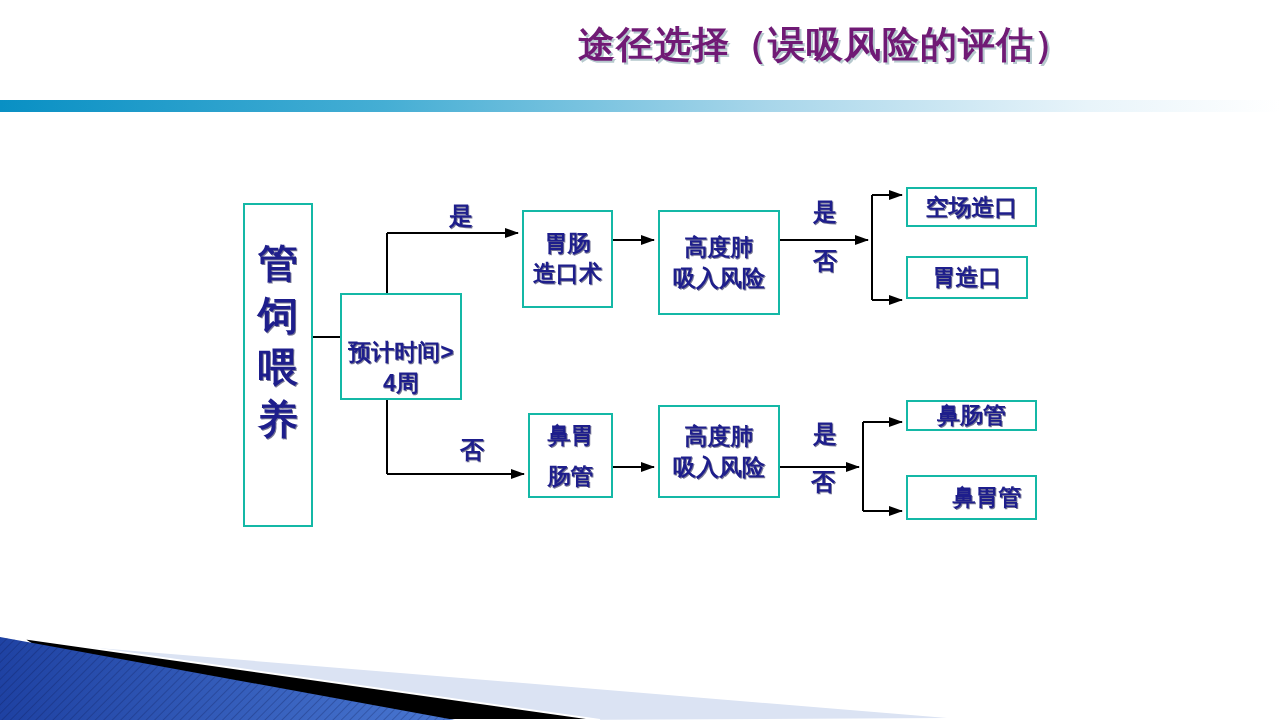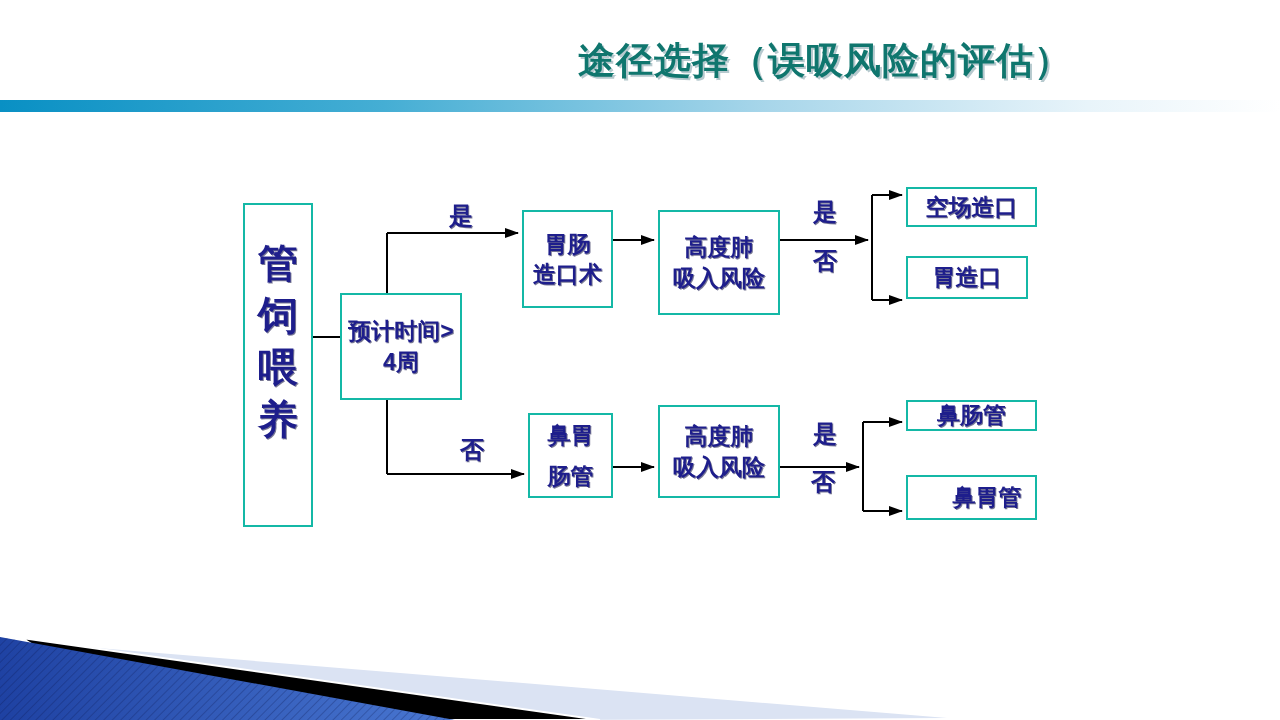--- a/index.html
+++ b/index.html
@@ -2,38 +2,38 @@
 <html><head>
 <meta charset="utf-8">
 <style>
   html,body{margin:0;padding:0;background:#fff;}
   .slide{
     position:relative;width:1280px;height:720px;background:#ffffff;overflow:hidden;
     font-family:"Liberation Sans","DejaVu Sans",sans-serif;font-weight:bold;color:#1e1e8c;
   }
   *{box-sizing:border-box;}
   .title{
-    position:absolute;left:825px;top:36px;transform:translateX(-50%);
-    font-size:37px;letter-spacing:1px;color:#0f766e;white-space:nowrap;
+    position:absolute;left:825px;top:20px;transform:translateX(-50%);
+    font-size:37px;letter-spacing:1px;color:#701a75;white-space:nowrap;
     text-shadow:2px 2px 0 #b6c9ce;
   }
   .band{
     position:absolute;left:0;top:100px;width:1280px;height:12px;
     background:linear-gradient(to right,#0990c4 0%,#45aed4 30%,#a8d6ea 60%,#e8f4fa 85%,#ffffff 100%);
   }
   svg.connectors{position:absolute;left:0;top:0;width:1280px;height:720px;pointer-events:none;}
   .box{
     position:absolute;border:2px solid #14b8a6;background:#fff;
     display:flex;flex-direction:column;align-items:center;justify-content:center;
     text-align:center;line-height:1.32;font-size:23px;
     text-shadow:1px 1px 0 rgba(8,8,58,0.55);
   }
   .root   {left:243px;top:203px;width:70px;height:324px;justify-content:flex-start;padding-top:32px;font-size:40px;line-height:52px;}
-  .decision{left:340px;top:293px;width:122px;height:107px;}
-  .gi     {left:522px;top:210px;width:91px;height:98px;}
+  .decision{left:340px;top:293px;width:122px;height:107px;justify-content:flex-end;}
+  .gi     {left:522px;top:210px;width:91px;height:98px;font-family:Liberation Serif, serif;}
   .asp-top{left:658px;top:210px;width:122px;height:105px;}
   .jejun  {left:906px;top:187px;width:131px;height:40px;}
   .gastro {left:906px;top:256px;width:122px;height:43px;}
   .ngt    {left:528px;top:413px;width:85px;height:85px;gap:10px;}
   .asp-bot{left:658px;top:405px;width:122px;height:93px;}
   .nasoint{left:906px;top:400px;width:131px;height:31px;}
   .nasogas{left:906px;top:475px;width:131px;height:45px;padding-left:31px;}
   .lbl{
     position:absolute;font-size:24px;width:36px;height:28px;line-height:28px;text-align:center;
     text-shadow:1px 1px 0 rgba(8,8,58,0.55);

